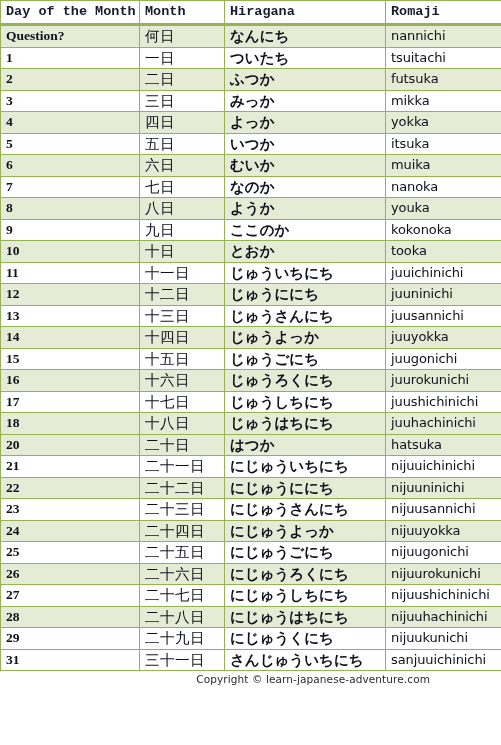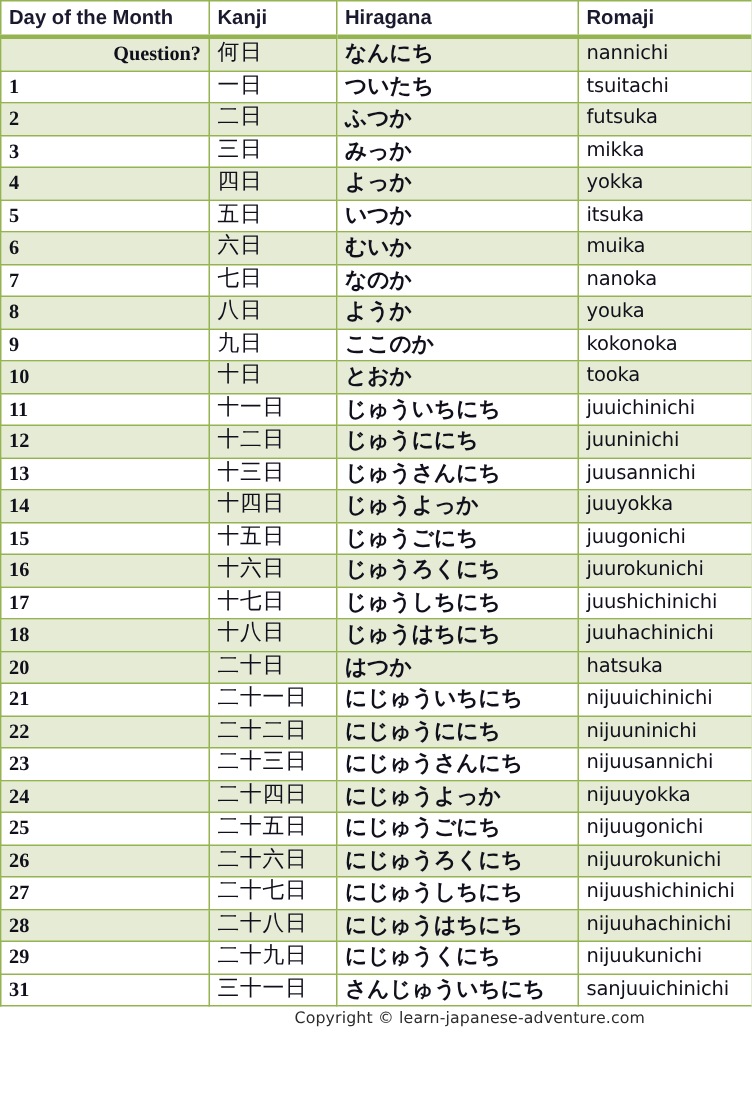--- a/index.html
+++ b/index.html
@@ -23,21 +23,21 @@
 
   #days-table col.col-day     { width: 139px; }
   #days-table col.col-kanji   { width: 85px;  }
   #days-table col.col-hira    { width: 161px; }
   #days-table col.col-romaji  { width: 116px; }
 
   
   #days-table thead th {
     background: #ffffff;
     color: #1a1a2e;
-    font-family: Liberation Sans, sans-serif;
+    font-family: Liberation Mono, monospace;
     font-weight: bold;
     font-size: 13.5px;
     text-align: left;
     padding: 2px 5px 3px 5px;
     height: 17px;
     line-height: 15px;
     border-left: 1px solid #93b451;
     border-right: 1px solid #93b451;
     border-top: 1px solid #93b451;
     border-bottom: 3px solid #93b451;
@@ -62,42 +62,42 @@
   #days-table tbody tr.alt td { background: #e5ebd4; }
   #days-table tbody tr.plain td { background: #ffffff; }
 
   td.cell-day {
     font-family: "Liberation Serif", "DejaVu Serif", serif;
     font-weight: bold;
     font-size: 13.5px;
     color: #14142a;
   }
   td.cell-kanji {
-    font-family: Liberation Mono, monospace;
+    font-family: Liberation Serif, serif;
     font-size: 14.5px;
     font-weight: normal;
     letter-spacing: 0.5px;
     color: #101010;
   }
   td.cell-hira {
     font-family: "DejaVu Sans", "Liberation Sans", sans-serif;
     font-size: 14.5px;
     font-weight: bold;
     color: #101010;
   }
   td.cell-romaji {
     font-family: "DejaVu Sans", "Liberation Sans", sans-serif;
     font-size: 13px;
     font-weight: normal;
     color: #1b2a3a;
     letter-spacing: -0.1px;
   }
 
   
-  #days-table tbody tr.question td.cell-day { font-weight: bold; text-align: right; }
+  #days-table tbody tr.question td.cell-day { font-weight: bold; }
 
   
   #footer-bar {
     width: 434px;
     box-sizing: border-box;
     padding: 2px 4px 0 0;
     text-align: right;
     font-family: "DejaVu Sans", "Liberation Sans", sans-serif;
     font-size: 10.5px;
     color: #2b2b2b;
@@ -111,21 +111,21 @@
 <table id="days-table">
   <colgroup>
     <col class="col-day">
     <col class="col-kanji">
     <col class="col-hira">
     <col class="col-romaji">
   </colgroup>
   <thead>
     <tr>
       <th class="th-first">Day of the Month</th>
-      <th>Kanji</th>
+      <th>Month</th>
       <th>Hiragana</th>
       <th class="th-last">Romaji</th>
     </tr>
   </thead>
   <tbody id="days-body">
       <tr class="alt question">
         <td class="cell-day">Question?</td>
         <td class="cell-kanji">何日</td>
         <td class="cell-hira">なんにち</td>
         <td class="cell-romaji">nannichi</td>

